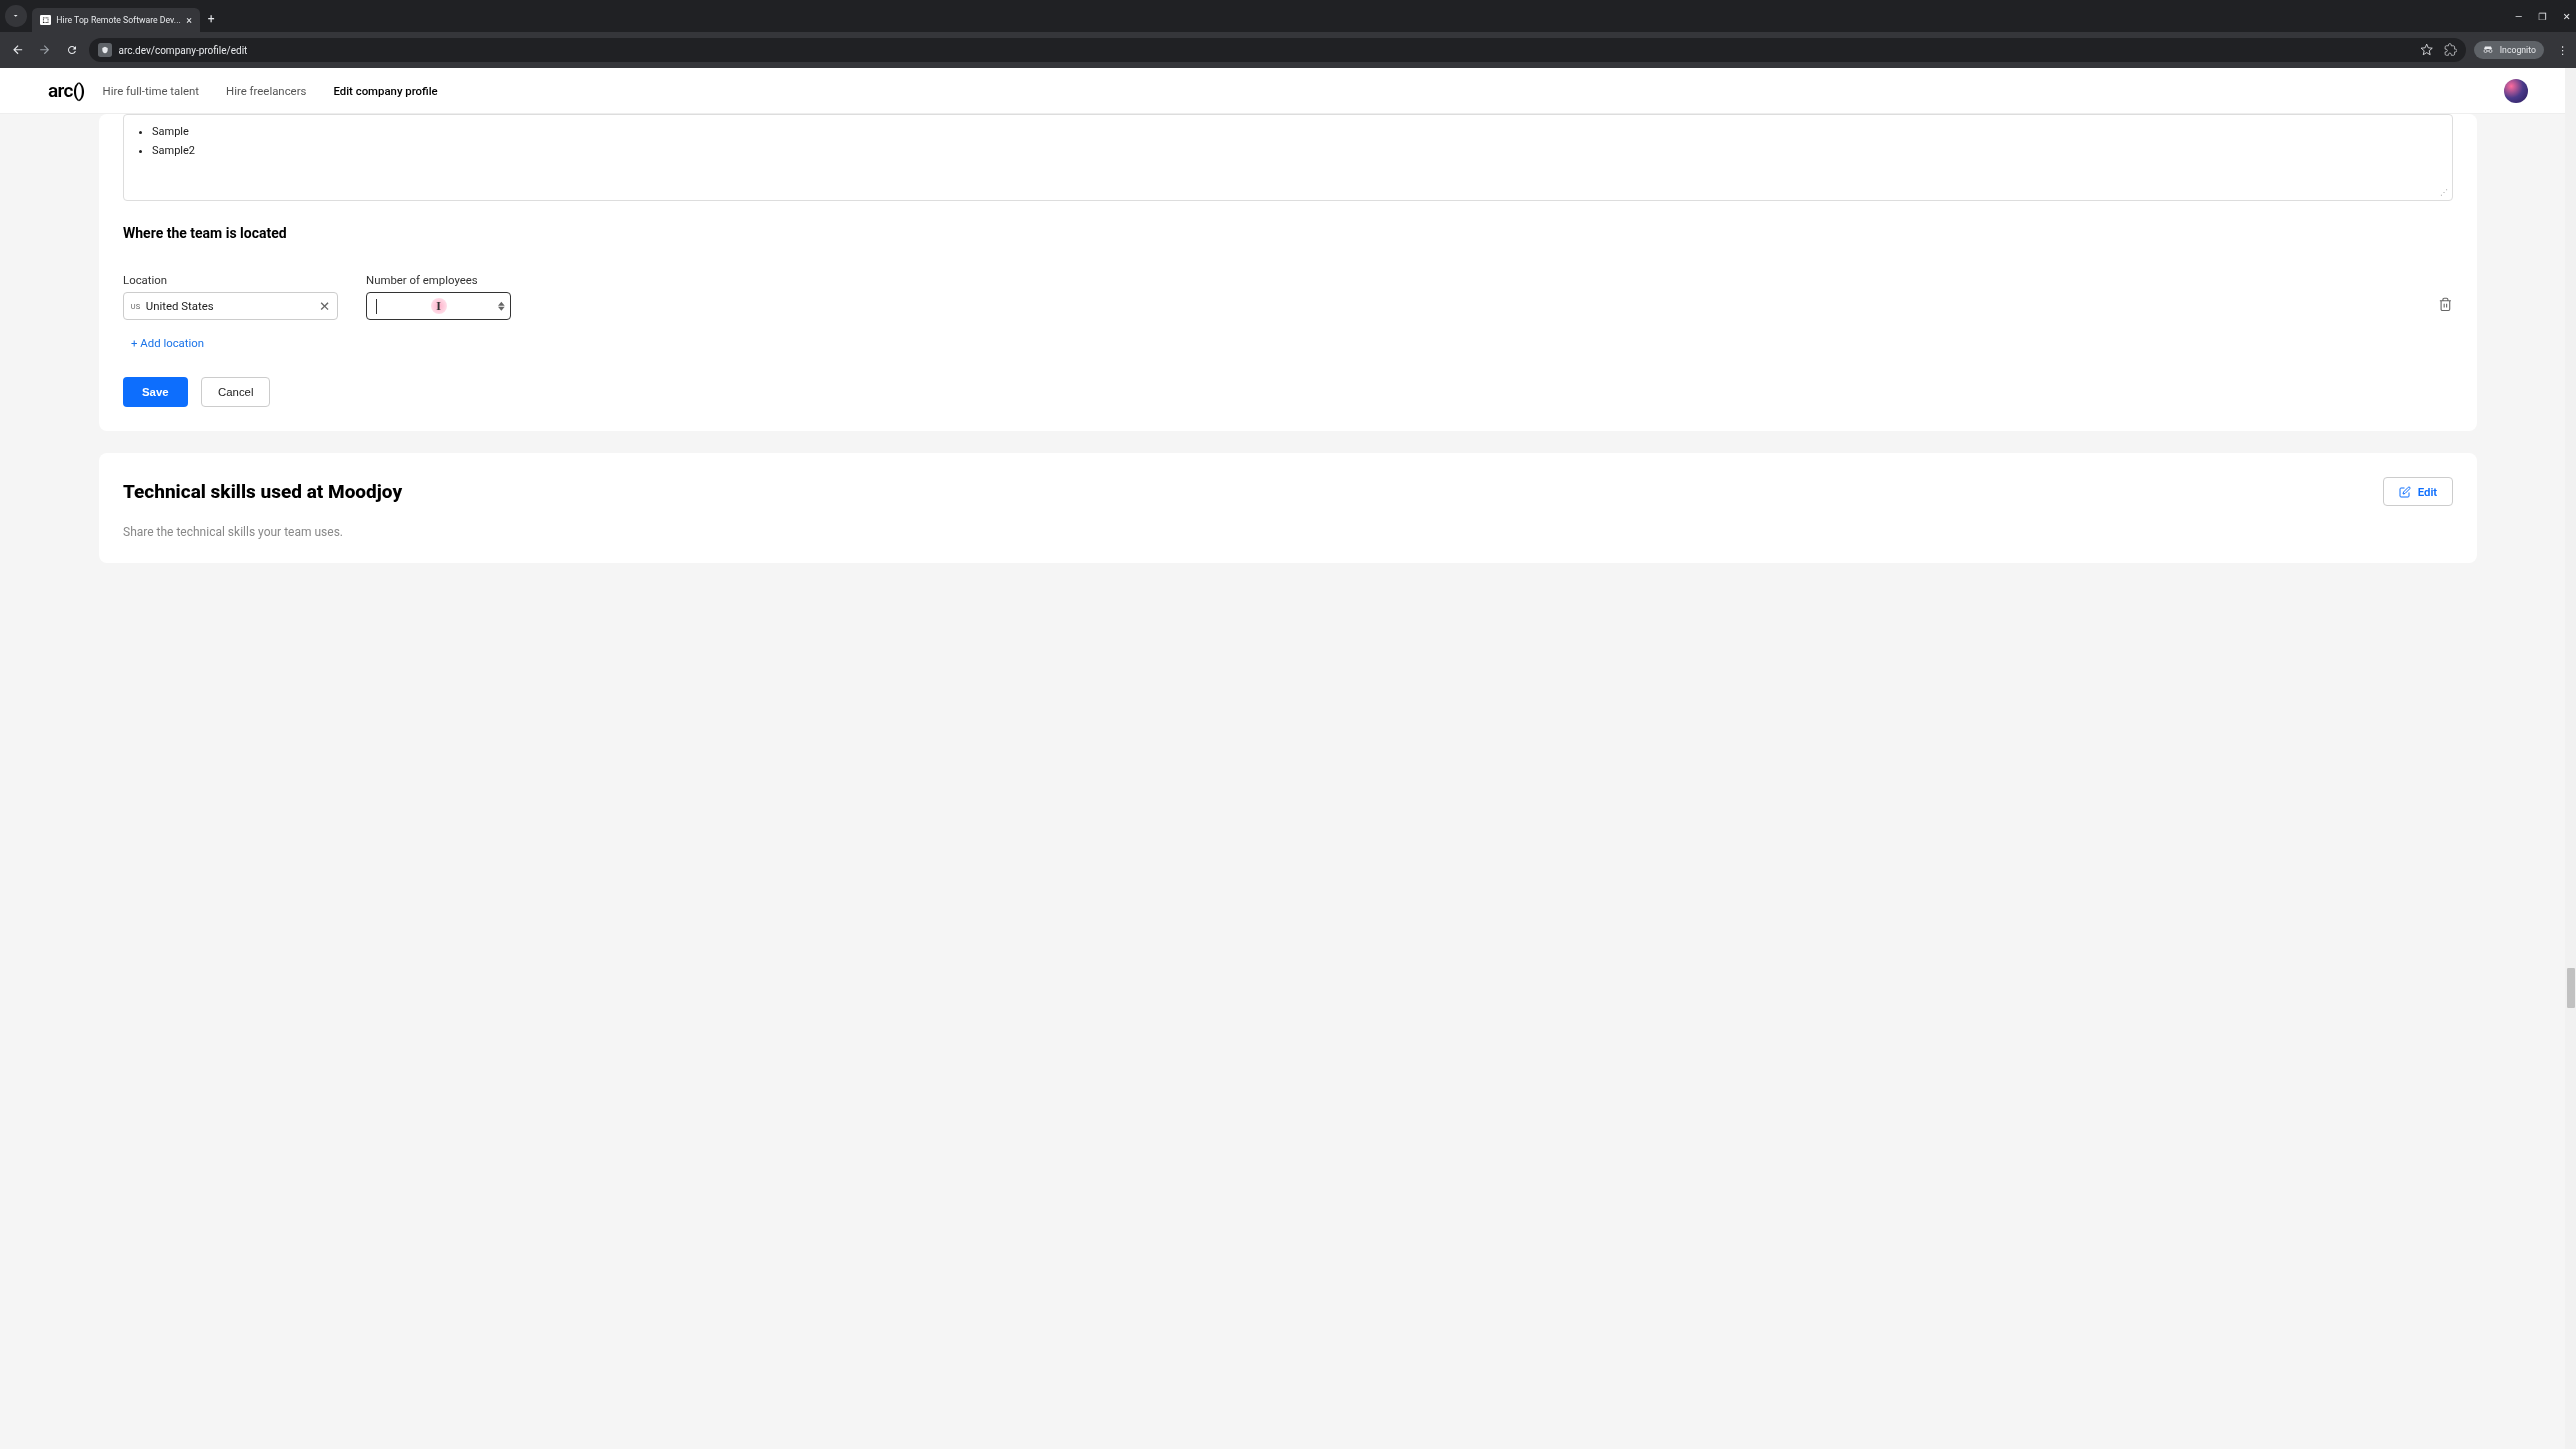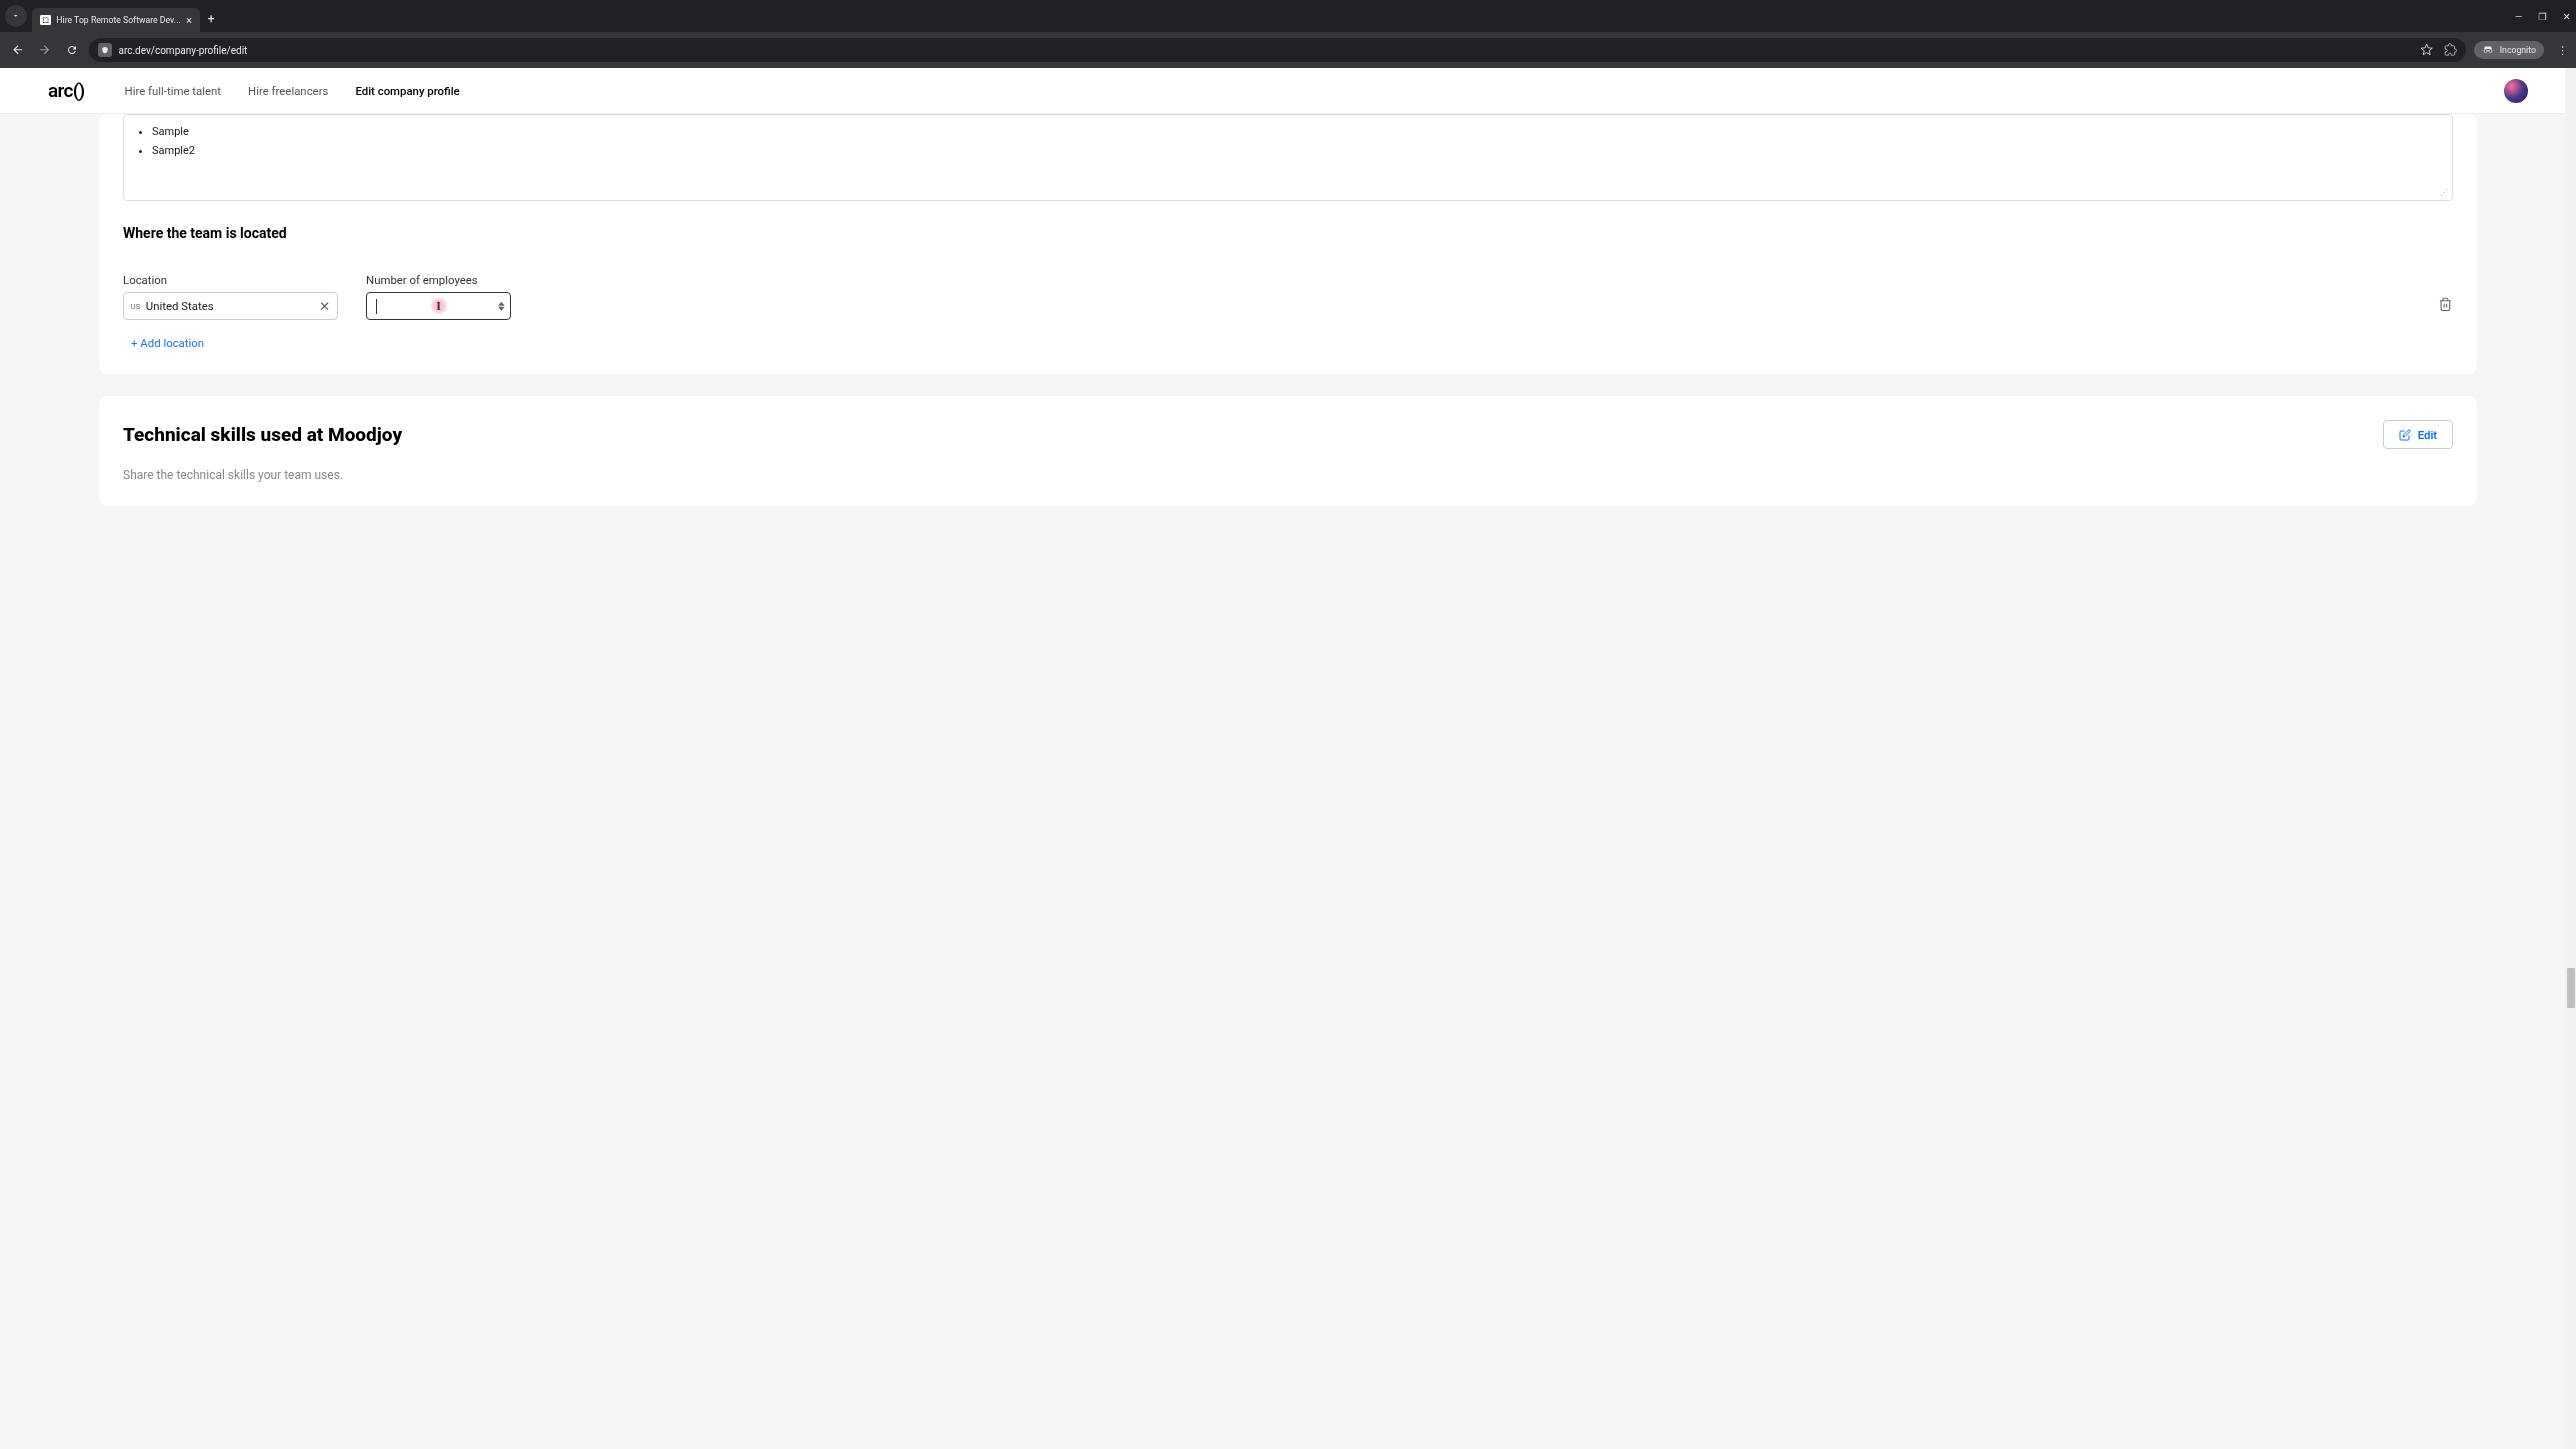--- a/index.html
+++ b/index.html
@@ -27,21 +27,21 @@
     .url-actions { margin-left: auto; display: flex; gap: 10.7px; align-items: center; }
     .url-actions svg { fill: #e8eaed; }
     .incognito-badge { display: flex; align-items: center; gap: 5.4px; background: #5f6368; border-radius: 10.7px; padding: 2.7px 8px; color: #e8eaed; font-size: 8.7px; }
     .menu-dots { color: #e8eaed; cursor: pointer; margin-left: 5.4px; }
     
     .page-content { background: #f5f5f5; height: calc(100vh - 64px); position: relative; }
     .scrollbar-track { position: absolute; right: 0; top: 0; width: 10.7px; height: 100%; background: #f1f1f1; }
     .scrollbar-thumb { position: absolute; right: 1.3px; width: 8px; background: #c1c1c1; border-radius: 1.3px; top: 65%; height: 40px; }
     
     .site-header { background: #fff; height: 46px; display: flex; align-items: center; padding: 0 48px; border-bottom: 0.7px solid #eee; }
-    .logo { font-size: 19px; font-weight: 600; letter-spacing: -0.7px; margin-right: 40px; }
+    .logo { font-size: 19px; font-weight: 600; letter-spacing: -0.7px; margin-right: 18px; }
     .nav-links { display: flex; gap: 27px; }
     .nav-link { color: #555; font-size: 11.4px; cursor: pointer; }
     .nav-link.active { color: #000; font-weight: 500; }
     .avatar { width: 24px; height: 24px; border-radius: 50%; margin-left: auto; background: radial-gradient(circle at 30% 30%, #ff6b9d, #4a3a8a, #2a1a5a); }
     
     .main-area { padding: 0 99px; overflow-y: auto; height: calc(100% - 46px); }
     
     .card { background: #fff; border-radius: 8px; padding: 0 24px 24px; margin-bottom: 21.5px; }
     .card-lower { background: #fff; border-radius: 8px; padding: 24px; margin-bottom: 21.5px; }
     
@@ -200,20 +200,24 @@
 
         <div class="trash-btn">
           <svg viewBox="0 0 24 24" stroke-width="1.8">
               <path d="M3 6h18M8 6V4a2 2 0 012-2h4a2 2 0 012 2v2m3 0v14a2 2 0 01-2 2H7a2 2 0 01-2-2V6h14zM10 11v6M14 11v6"></path>
             </svg>
         </div>
       </div>
 
       <span class="add-location-link">+ Add location</span>
 
+      <div class="button-row">
+        <button class="btn-save">Save</button>
+        <button class="btn-cancel">Cancel</button>
+      </div>
     </div>
 
     <div class="card-lower">
       <div class="skills-header-row">
         <div class="skills-title">Technical skills used at Moodjoy</div>
         <div class="edit-btn">
           <svg viewBox="0 0 24 24" stroke-width="2">
               <path d="M11 4H4a2 2 0 00-2 2v14a2 2 0 002 2h14a2 2 0 002-2v-7M18.5 2.5a2.121 2.121 0 013 3L12 15l-4 1 1-4 9.5-9.5z"></path>
             </svg>
           <span class="edit-btn-label">Edit</span>

